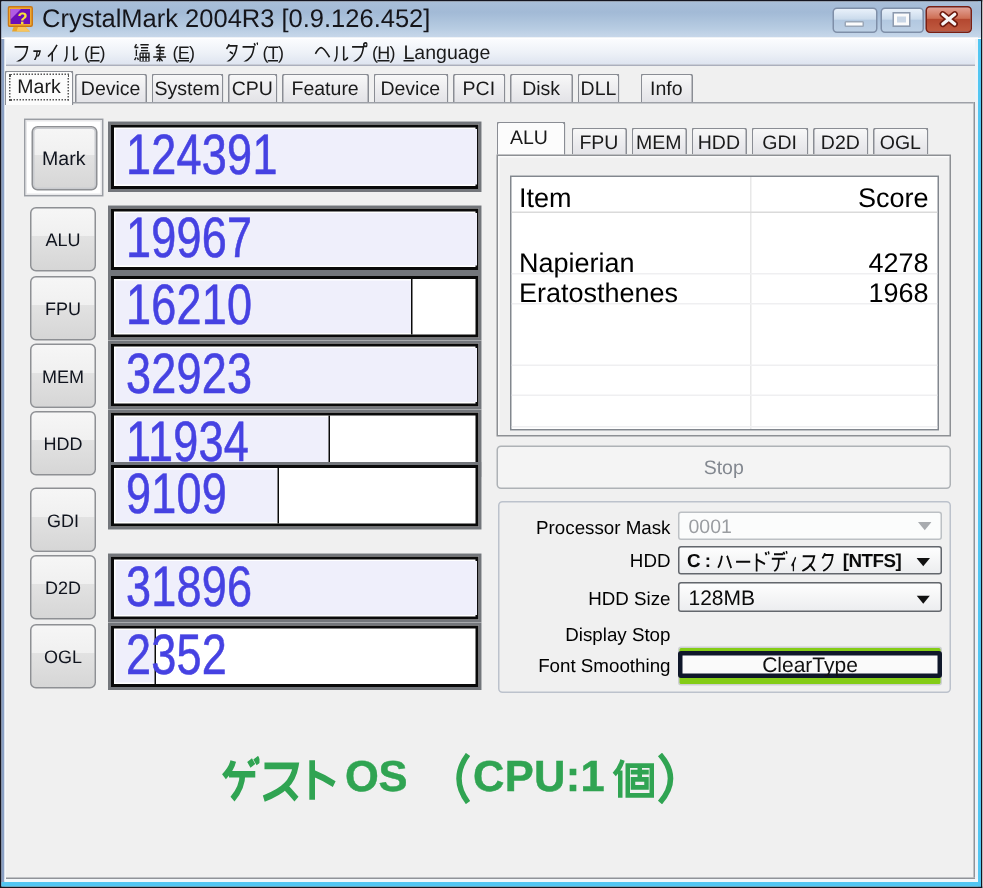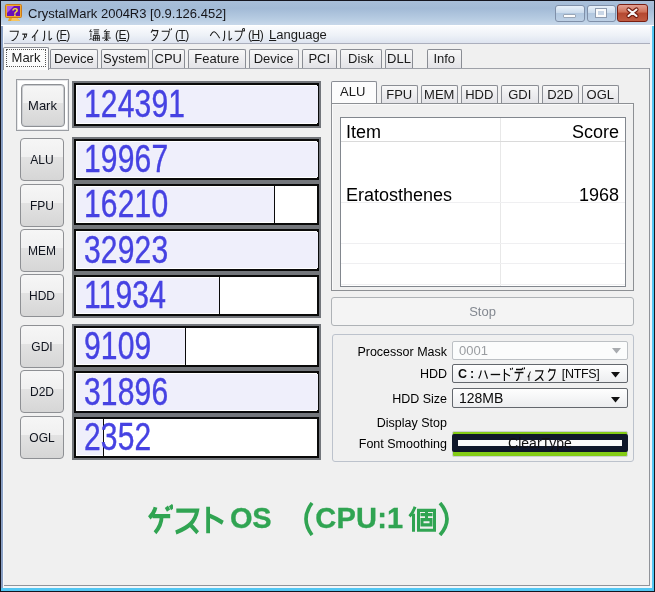--- a/index.html
+++ b/index.html
@@ -35,21 +35,21 @@
 <div class="a" style="left:654px;top:0;width:1px;height:592px;background:#15151f"></div>
 <div class="a" style="left:652px;top:1px;width:2px;height:590px;background:#52C6F2"></div>
 <div class="a" style="left:650px;top:25px;width:2px;height:562px;background:#EDF3F8"></div>
 <div class="a" style="left:0;top:591px;width:655px;height:1px;background:#15151f"></div>
 <div class="a" style="left:1px;top:588px;width:653px;height:3px;background:#52C6F2"></div>
 <div class="a" style="left:3px;top:586px;width:649px;height:2px;background:#F3F7FA"></div>
 
 <div class="a" style="left:1px;top:1px;width:653px;height:24px;
  background:linear-gradient(#A9BFD9,#A2BAD6 30%,#B7CCE2 75%,#C8D8EA)"></div>
 <div class="a" style="left:28px;top:1px;height:24px;display:flex;align-items:center;
- font-size:13px;color:#15151a">CrystalMark 2004R3 [0.9.126.452]</div>
+ font-size:17px;color:#15151a">CrystalMark 2004R3 [0.9.126.452]</div>
 
 <svg class="a" style="left:5px;top:4px" width="17" height="18" viewBox="0 0 17 18">
  <rect x="0.5" y="0.5" width="16" height="13" rx="1" fill="#F0A830"></rect>
  <rect x="0.5" y="0.5" width="16" height="13" rx="1" fill="none" stroke="#C87818" stroke-width="1"></rect>
  <rect x="2" y="2" width="13" height="10" fill="#6A0FB8"></rect>
  <path d="M2,2 L9,2 L2,9 Z" fill="#B865E8" opacity="0.9"></path>
  <path d="M4,14 h8 l3,3 h-12 Z" fill="#E8A428"></path>
  <path d="M7,14 l-1,3 h9 l-3,-3 Z" fill="#F7C55E"></path>
  <text x="10" y="12" font-size="11" font-weight="bold" fill="#F7E23C" text-anchor="middle" font-family="Liberation Sans">?</text>
 </svg>
@@ -178,21 +178,21 @@
         <div class="num">32923</div>
       </div>
     </div>
     <div class="fld" style="top:273px;height:45px">
       <div class="fldin">
         <div class="fill" style="width:142px"></div>
         <div style="position:absolute;left:143px;top:0;bottom:0;width:1px;background:#0a0a0a"></div>
         <div class="num">11934</div>
       </div>
     </div>
-    <div class="fld" style="top:324px;height:45px">
+    <div class="fld" style="top:308px;height:45px">
       <div class="fldin">
         <div class="fill" style="width:108px"></div>
         <div style="position:absolute;left:109px;top:0;bottom:0;width:1px;background:#0a0a0a"></div>
         <div class="num">9109</div>
       </div>
     </div>
     <div class="fld" style="top:369px;height:46px">
       <div class="fldin">
         <div class="fill" style="width:241px"></div>
         <div class="num">31896</div>
@@ -219,20 +219,24 @@
 
 <div class="a" style="left:331px;top:103px;width:303px;height:188px;box-sizing:border-box;
  border:1px solid #8D9094;background:#F0F0F0;box-shadow:inset 1px 1px 0 #FAFAFA"></div>
 
 <div class="a" style="left:340px;top:117px;width:286px;height:170px;box-sizing:border-box;
  border:1px solid #82878E;background:#fff;overflow:hidden">
  <div class="a" style="left:159px;top:0;width:1px;height:168px;background:#E8E8E8"></div>
  <div class="trow" style="top:0;height:22.5px;border-bottom:1px solid #DADADA">
    <span class="a" style="left:5px;top:4px">Item</span>
    <span class="a" style="right:6px;top:4px">Score</span>
+    </div>
+ <div class="trow" style="top:43.8px">
+      <span class="a" style="left:5px;top:3px">Napierian</span>
+      <span class="a" style="right:6px;top:3px">4278</span>
     </div>
  <div class="trow" style="top:64.1px">
       <span class="a" style="left:5px;top:3px">Eratosthenes</span>
       <span class="a" style="right:6px;top:3px">1968</span>
     </div>
  <div class="trow" style="top:104.7px"></div>
  <div class="trow" style="top:125px"></div>
  <div class="trow" style="top:145.3px"></div>
 </div>
 
@@ -269,33 +273,33 @@
     </svg>
     <svg width="8" height="14" viewBox="0 0 14 14" preserveAspectRatio="none" style="flex:none">
       <path d="M9.5,4.5 Q7.5,8 4.8,10.2 M6.9,7.5 V14" fill="none" stroke="#0A0A0A" stroke-width="1.5" stroke-linecap="butt"></path>
     </svg>
     <svg width="12" height="14" viewBox="0 0 14 14" preserveAspectRatio="none" style="flex:none">
       <path d="M2.5,3.8 H11.5 Q10.8,7.5 8.7,9.5 Q6.6,11.8 2.2,13.8 M7.7,9 Q10,11.3 12,13.8" fill="none" stroke="#0A0A0A" stroke-width="1.35" stroke-linecap="butt"></path>
     </svg>
     <svg width="12" height="14" viewBox="0 0 14 14" preserveAspectRatio="none" style="flex:none">
       <path d="M5.8,1.8 Q5.3,3.6 3.8,5.3 M5.8,3 H11.8 Q11.3,7.5 9.4,10 Q7.7,12.3 4.4,13.8" fill="none" stroke="#0A0A0A" stroke-width="1.35" stroke-linecap="butt"></path>
     </svg>
-    <span style="margin-left:5px;font-size:12.5px;font-weight:normal;letter-spacing:-0.3px">[NTFS]</span>
+    <span style="margin-left:5px;font-size:12.5px;font-weight:bold;letter-spacing:-0.3px">[NTFS]</span>
     <svg class="a" style="right:7px;top:7px" width="9" height="6">
       <path d="M0,0 h9 l-4.5,5.5 Z" fill="#111"></path>
     </svg>
   </div>
 <div class="cmb" style="top:388px;height:20px;border:1px solid #63676D;
  background:linear-gradient(#FEFEFE,#ECEDEF);font-size:14px;color:#0A0A0A;display:flex;align-items:center;padding-left:6px">128MB
  <svg class="a" style="right:7px;top:8px" width="9" height="6">
       <path d="M0,0 h9 l-4.5,5.5 Z" fill="#111"></path>
     </svg></div>
 <div class="cmb" style="top:431px;height:26px;border:1px solid #CDCFD2;background:#84cc16;
  font-size:14px;color:#111;display:flex;align-items:center;justify-content:center">1024 x 768 32bit</div>
-<div class="cmb" style="top:434px;height:18px;border:6px solid #0f172a;background:#FAFAFA;
+<div class="cmb" style="top:434px;height:18px;border:3px solid #0f172a;background:#FAFAFA;
  font-size:14px;color:#111;display:flex;align-items:center;justify-content:center">ClearType</div>
 
 <div class="a" id="green" style="left:145.5px;top:502px;height:34px">
     <div style="display:flex;align-items:flex-start;height:34px">
       <svg width="27.5" height="32" viewBox="0 0 29 29" preserveAspectRatio="none" style="flex:none;margin-top:2px">
         <path d="M10,3 Q9,7.5 3.5,12.5 M7,11 H25.5 M16.5,11 Q16.5,19 9.5,26 M21.5,2.5 L23.8,6 M25.8,1 L28.1,4.5" fill="none" stroke="#30A452" stroke-width="4.0" stroke-linecap="butt"></path>
       </svg>
       <svg width="27.5" height="32" viewBox="0 0 29 29" preserveAspectRatio="none" style="flex:none;margin-top:2px">
         <path d="M3.5,6 H25.5 Q24,13.5 18.5,18 Q14,22 3,25.8 M17,17.5 Q21.5,21.5 26,26" fill="none" stroke="#30A452" stroke-width="4.0" stroke-linecap="butt"></path>
       </svg>

